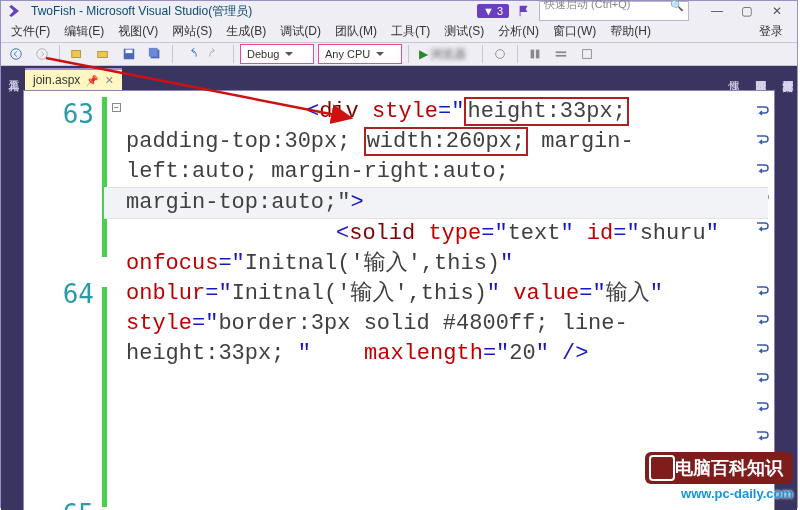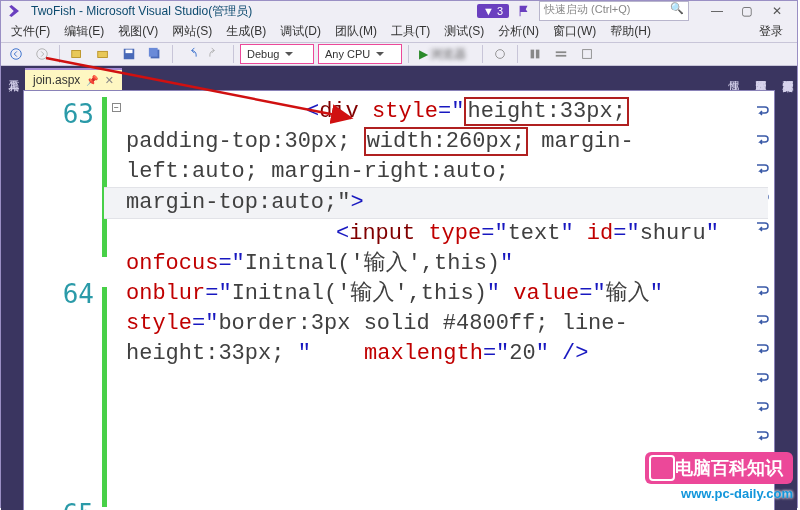--- a/index.html
+++ b/index.html
@@ -4,21 +4,21 @@
 <style>
   * { margin: 0; padding: 0; box-sizing: border-box; }
   body { width: 800px; height: 510px; font-family: "Microsoft YaHei", "Segoe UI", sans-serif; font-size: 12px; background: #fff; overflow: hidden; position: relative; }
   .window { border: 1px solid #9a8fc4; width: 798px; height: 508px; background: #efeef5; display: flex; flex-direction: column; position: relative; }
   .titlebar { height: 28px; display: flex; align-items: center; padding: 0 6px; background: #efeef5; }
   .vs-icon { width: 18px; height: 18px; margin-right: 6px; display: inline-flex; align-items: center; justify-content: center; }
   .title-text { flex: 1; color: #0c4a6e; font-size: 12px; }
   .title-right { display: flex; align-items: center; gap: 8px; }
   .notif { background: #6a3fbf; color: #fff; font-size: 11px; padding: 1px 6px; border-radius: 2px; display: inline-flex; align-items: center; gap: 3px; }
   .flag { width: 14px; height: 14px; }
-  .quick-launch { border: 1px solid #b8b5cc; background: #fff; height: 20px; width: 150px; display: flex; align-items: flex-start; padding: 0 4px; color: #888; font-size: 11px; }
+  .quick-launch { border: 1px solid #b8b5cc; background: #fff; height: 20px; width: 150px; display: flex; align-items: flex-end; padding: 8px 4px; color: #888; font-size: 11px; }
   .win-btns { display: flex; gap: 2px; margin-left: 6px; }
   .win-btn { width: 28px; height: 20px; display: flex; align-items: center; justify-content: center; color: #555; }
   .menubar { height: 22px; display: flex; align-items: center; padding: 0 4px; gap: 2px; text-align: right; }
   .menu-item { padding: 2px 6px; color: #333; font-size: 12px; cursor: default; }
   .login { margin-left: auto; padding: 2px 10px; color: #333; }
   .toolbar { height: 28px; border-top: 1px solid #c8c5d8; border-bottom: 1px solid #c8c5d8; display: flex; align-items: center; padding: 0 4px; background: #efeef5; gap: 4px; }
   .tbtn { width: 22px; height: 22px; display: flex; align-items: center; justify-content: center; }
   .tbtn svg { width: 14px; height: 14px; }
   .sep { width: 1px; height: 18px; background: #c8c5d8; margin: 0 2px; }
   .combo { border: 1px solid #ec4899; background: #fff; height: 20px; font-size: 11px; display: flex; align-items: center; padding: 0 4px 0 6px; color: #333; gap: 6px; }
@@ -40,21 +40,21 @@
   .attr { color: #c00000; }
   .val { color: #404040; }
   .punct { color: #1818c0; }
   .cursor-line { background: #f2f3f6; border-top: 1px solid #e2e3e8; border-bottom: 1px solid #e2e3e8; margin: 0 -22px; padding: 0 22px; display: inline-block; width: calc(100% + 44px); }
   .hl-box { border: 2px solid #b02020; padding: 0 1px; }
   .wrap-glyphs { position: absolute; right: 2px; top: 8px; display: flex; flex-direction: column; gap: 1px; }
   .wrap-glyph { width: 20px; height: 28px; display: flex; align-items: center; justify-content: center; color: #3a5aa8; }
   .right-rail { width: 22px; background: #3a3560; color: #d8d4ee; font-size: 11px; writing-mode: vertical-rl; text-orientation: mixed; padding: 6px 2px; display: flex; flex-direction: column; gap: 12px; }
   .arrow-annot { position: absolute; left: 40px; top: 52px; pointer-events: none; z-index: 50; }
   .watermark { position: absolute; right: 4px; bottom: 6px; display: flex; flex-direction: column; align-items: flex-end; gap: 2px; z-index: 60; }
-  .wm-top { background: #ec4899; color: #fff; font-size: 18px; font-weight: bold; padding: 4px 10px 4px 30px; border-radius: 6px; position: relative; }
+  .wm-top { background: #7f1d1d; color: #fff; font-size: 18px; font-weight: bold; padding: 4px 10px 4px 30px; border-radius: 6px; position: relative; }
   .wm-top::before { content: ""; position: absolute; left: 4px; top: 3px; width: 22px; height: 22px; border: 2px solid #fff; border-radius: 4px; }
   .wm-url { color: #1296db; font-size: 13px; font-weight: bold; text-shadow: 0 0 3px #fff, 0 0 3px #fff; }
 </style>
 </head>
 <body>
 
 <div class="window">
 
   <div class="titlebar">
     <span class="vs-icon">
@@ -268,21 +268,21 @@
           <div class="fold">−</div>
           <div style="height:30px">63</div>
           <div style="height:150px"></div>
           <div style="height:30px">64</div>
           <div style="height:190px"></div>
           <div>65</div>
         </div>
         <div class="code">
 <span style="padding-left:180px"><span class="punct">&lt;</span><span class="tag">div</span></span>
 <span class="attr">style</span><span class="punct">="</span><span class="hl-box"><span class="val">height:33px;</span></span><span class="val"> padding-top:30px; </span><span class="hl-box"><span class="val">width:260px;</span></span><span class="val"> margin-left:auto; margin-right:auto; </span><br><span class="cursor-line"><span class="val">margin-top:auto;"</span><span class="punct">&gt;</span></span><br>
-<span style="padding-left:210px"><span class="punct">&lt;</span><span class="tag">input</span> <span class="attr">type</span><span class="punct">="</span><span class="val">text</span><span class="punct">"</span></span>
+<span style="padding-left:210px"><span class="punct">&lt;</span><span class="tag">solid</span> <span class="attr">type</span><span class="punct">="</span><span class="val">text</span><span class="punct">"</span></span>
 <span class="attr">id</span><span class="punct">="</span><span class="val">shuru</span><span class="punct">"</span> <span class="attr">onfocus</span><span class="punct">="</span><span class="val">Initnal('输入',this)</span><span class="punct">"</span> <span class="attr">onblur</span><span class="punct">="</span><span class="val">Initnal('输入',this)</span><span class="punct">"</span> <span class="attr">value</span><span class="punct">="</span><span class="val">输入</span><span class="punct">"</span>
 <span class="attr">style</span><span class="punct">="</span><span class="val">border:3px solid #4800ff; line-height:33px; </span><span class="punct">"</span>
 <span style="padding-left:40px"><span class="attr">maxlength</span><span class="punct">="</span><span class="val">20</span><span class="punct">"</span><span class="punct"> /&gt;</span></span>
         </div>
       </div>
     </div>
 
     <div class="right-rail">
       <span>解析方案资源管理器</span>
       <span>团队资源管理器</span>

